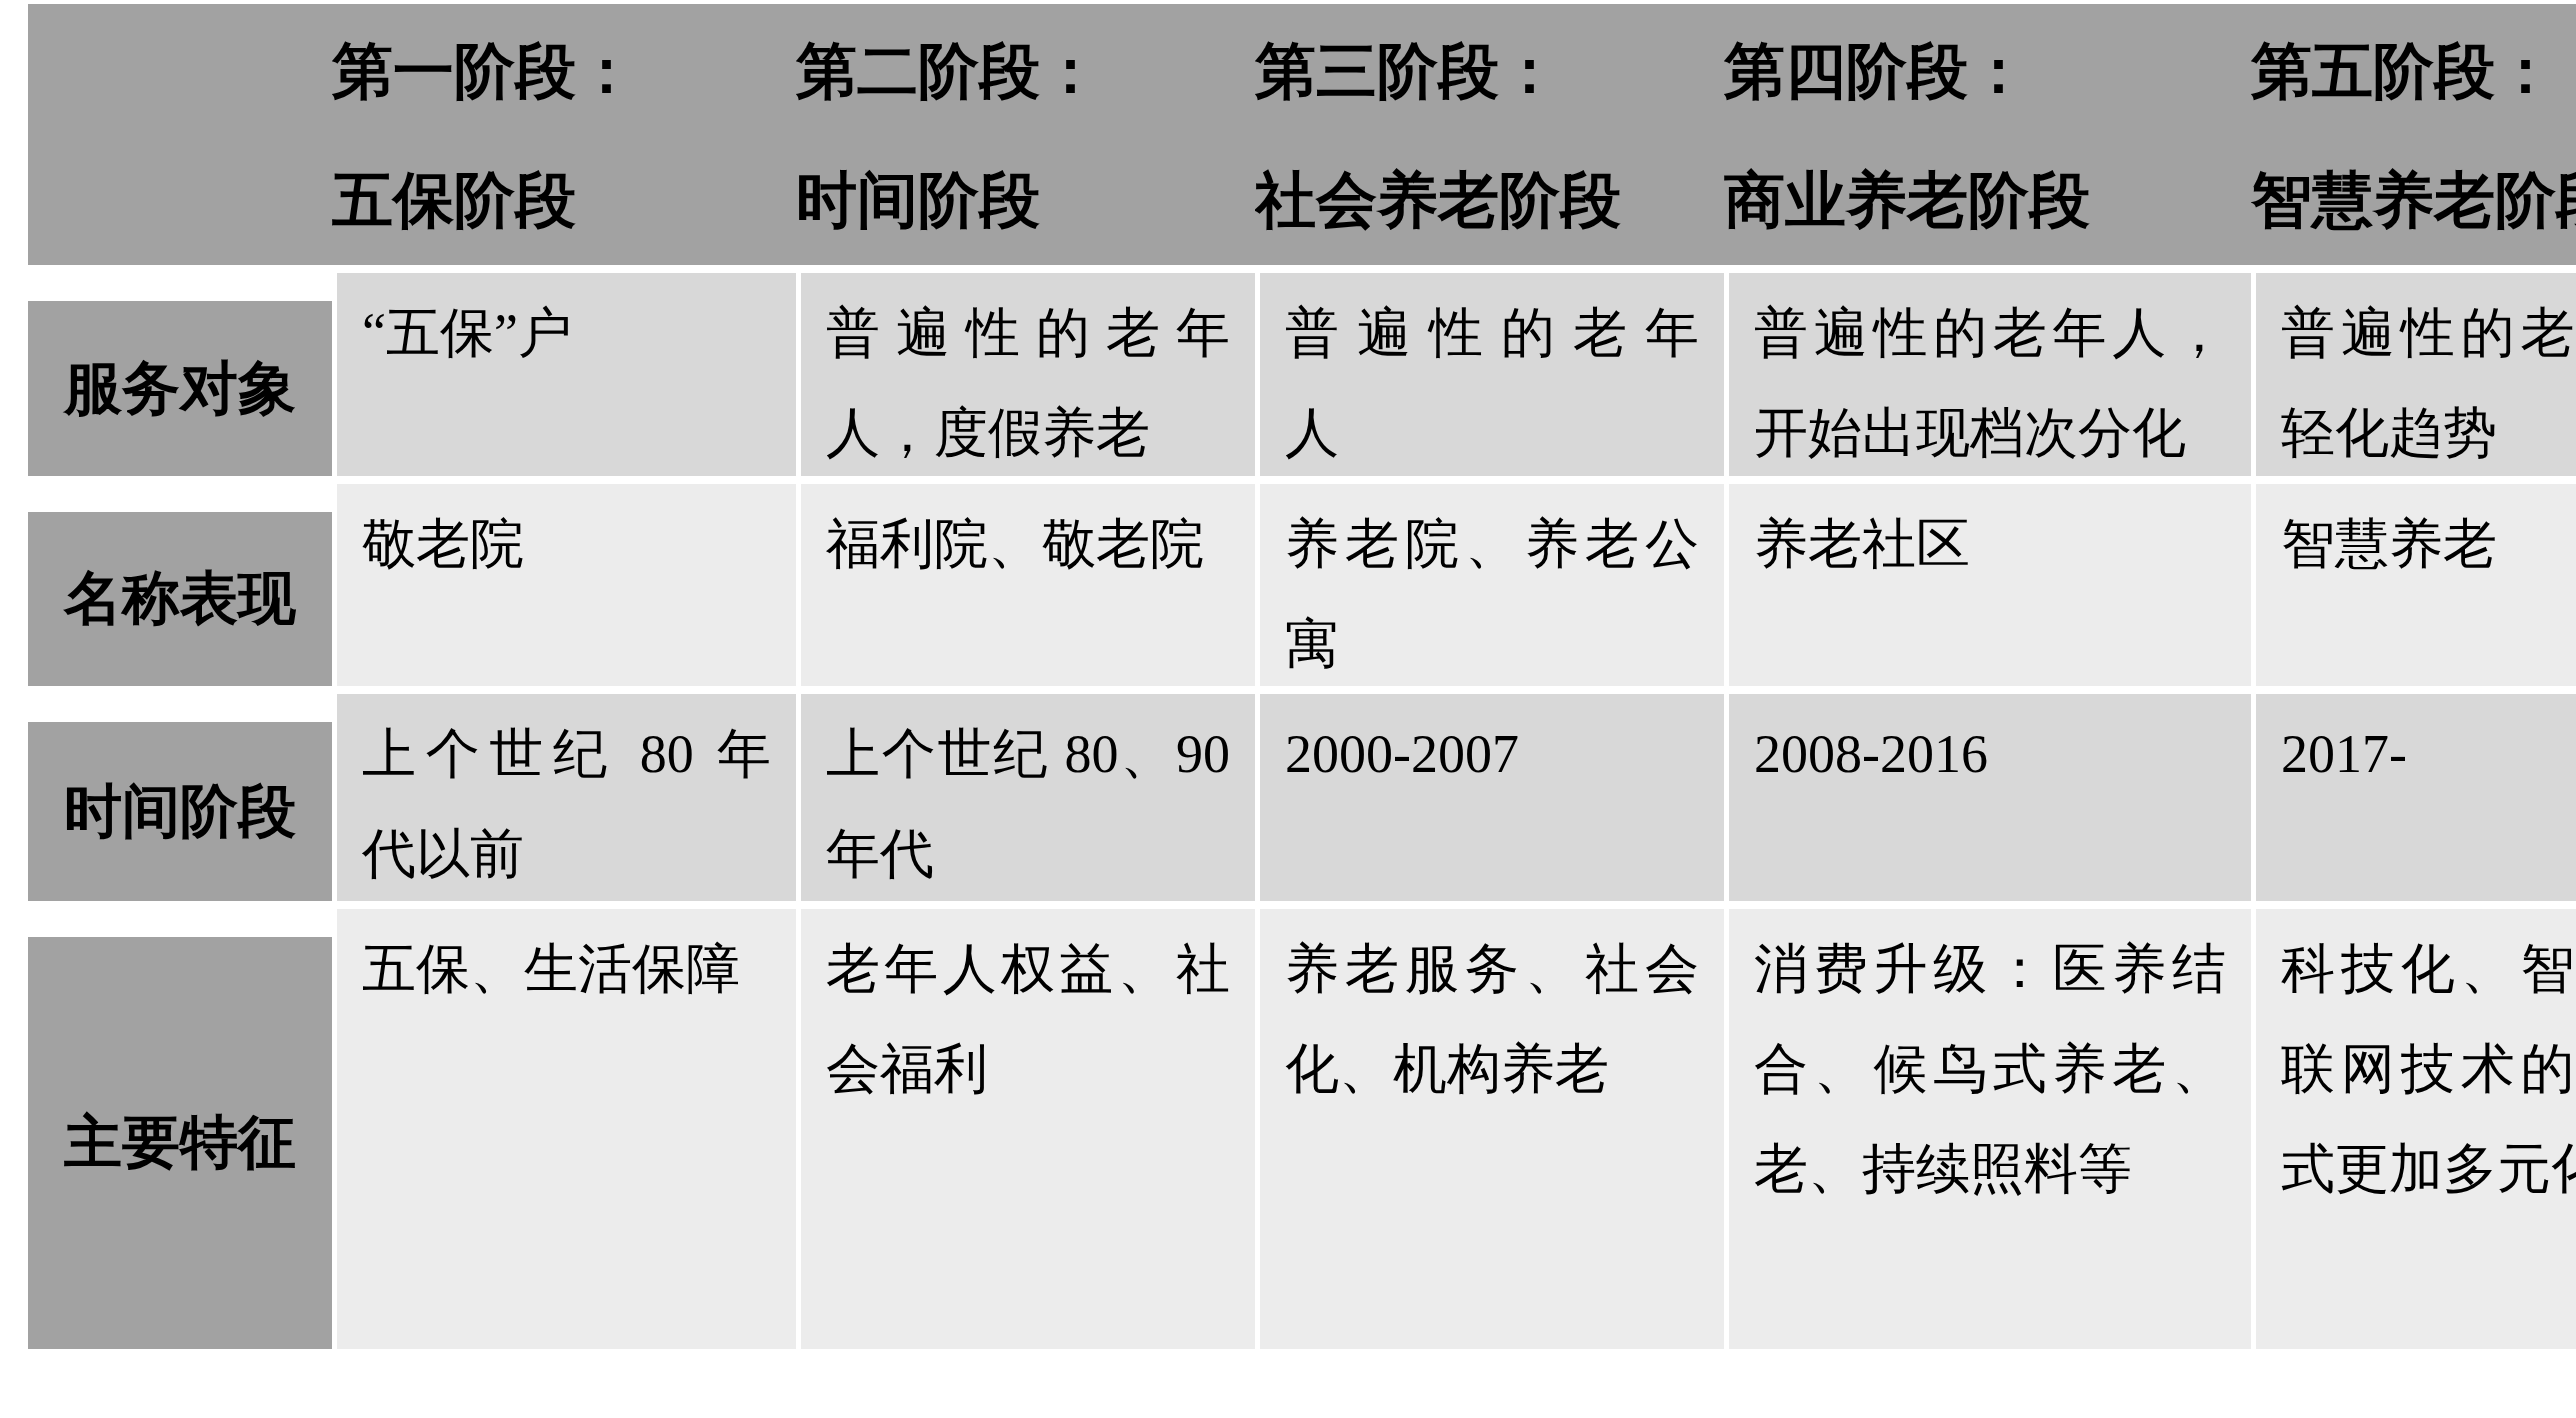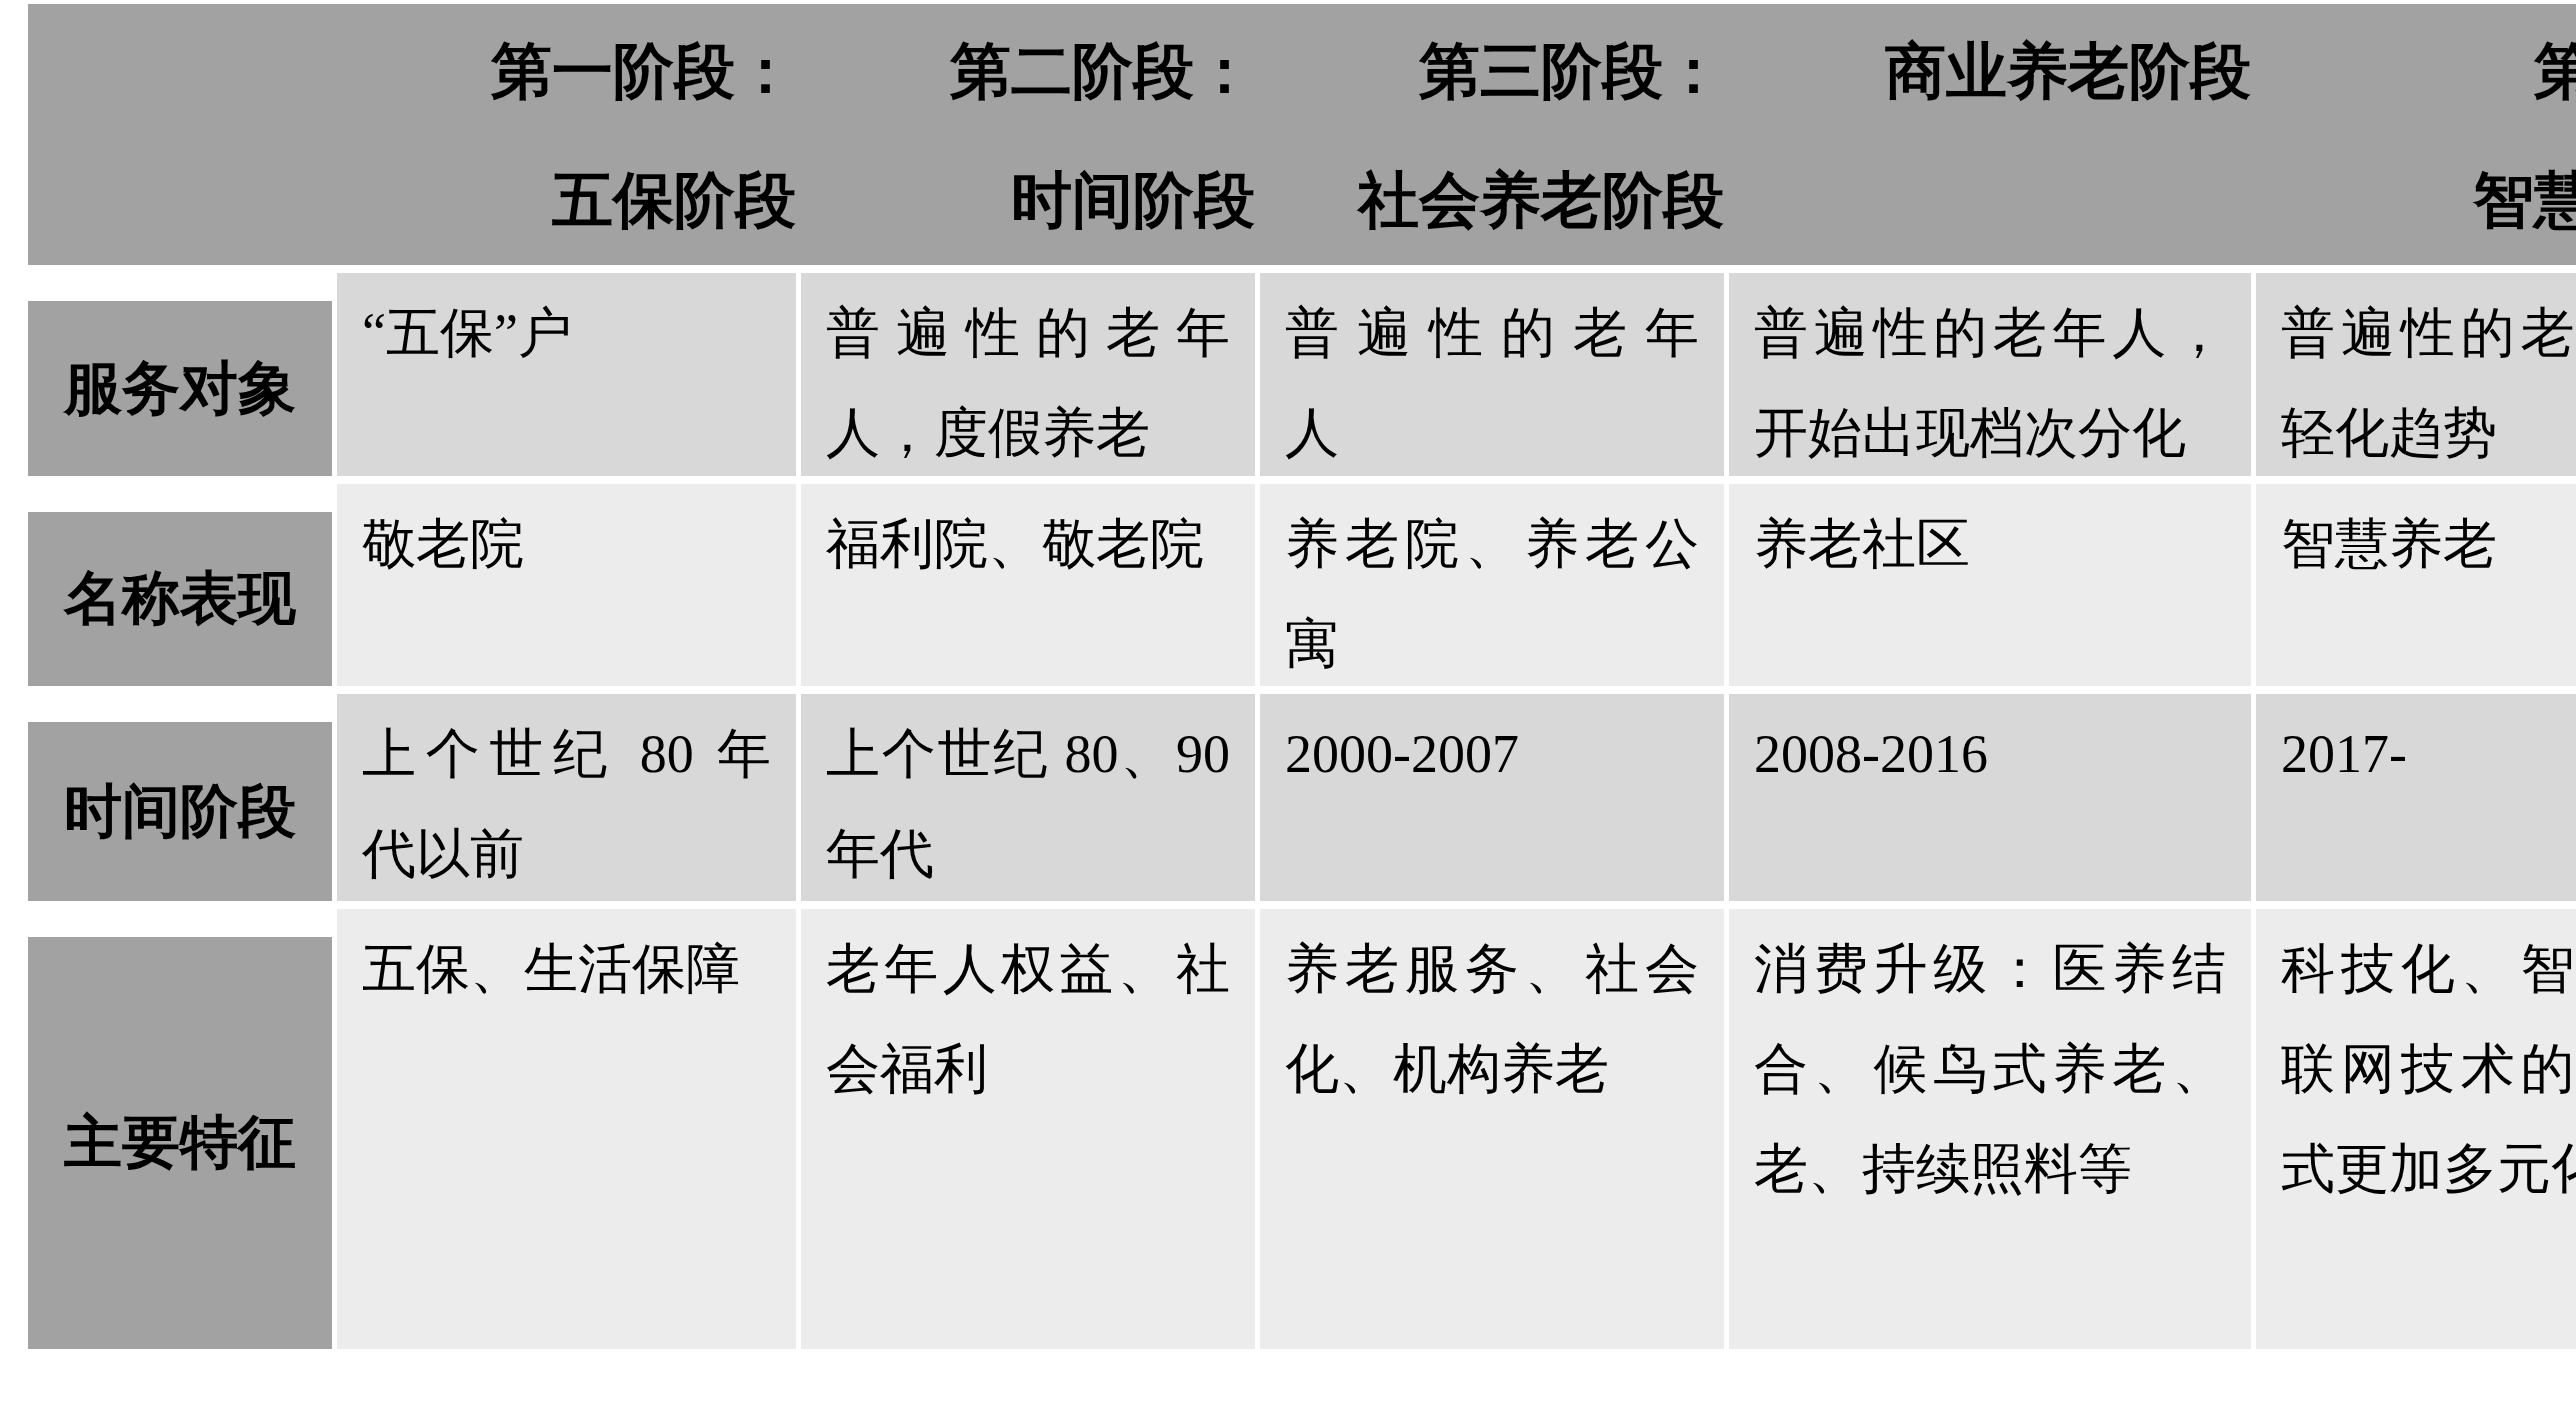--- a/index.html
+++ b/index.html
@@ -24,21 +24,21 @@
   }
   .cell {
     box-sizing: border-box;
     overflow: hidden;
   }
   
   .header-cell {
     background: var(--header-bg);
     font-weight: bold;
     font-size: 61px;
-    text-align: right;
+    text-align: left;
     padding-top: 3.1px;
   }
   .header-cell .hline {
     line-height: 129px;
     white-space: nowrap;
   }
   
   .label-cell {
     background: var(--header-bg);
     border-top: 8.2px solid var(--separator);
@@ -80,20 +80,21 @@
     </div>
     <div class="cell header-cell">
       <div class="hline">第二阶段：</div>
       <div class="hline">时间阶段</div>
     </div>
     <div class="cell header-cell">
       <div class="hline">第三阶段：</div>
       <div class="hline">社会养老阶段</div>
     </div>
     <div class="cell header-cell">
+      <div class="hline">第四阶段：</div>
       <div class="hline">商业养老阶段</div>
     </div>
     <div class="cell header-cell">
       <div class="hline">第五阶段：</div>
       <div class="hline">智慧养老阶段</div>
     </div>
     <div class="cell label-cell">
       <div class="label-text">服务对象</div>
     </div>
     <div class="cell data-cell dark">

